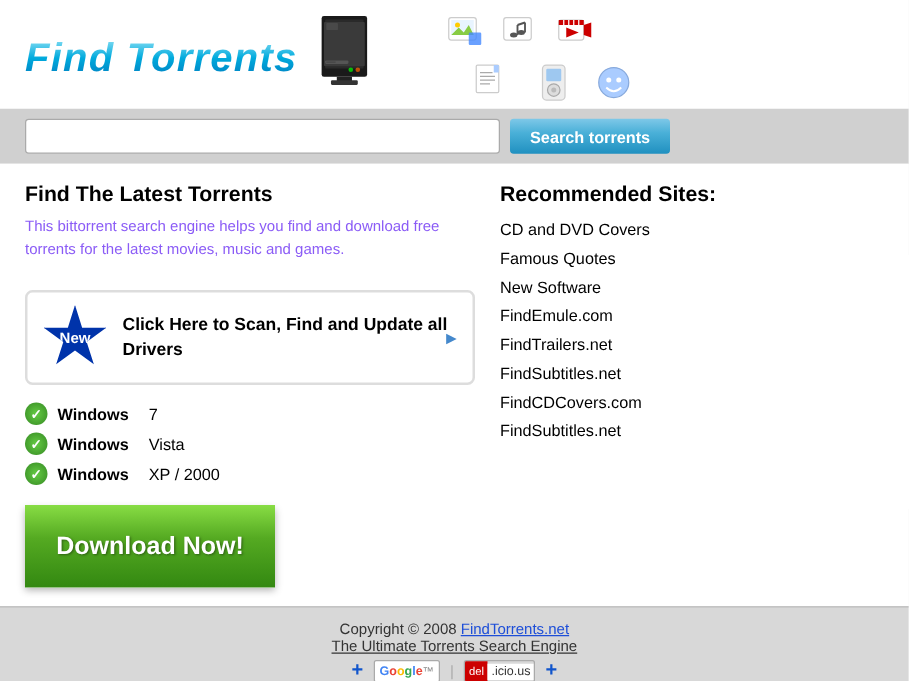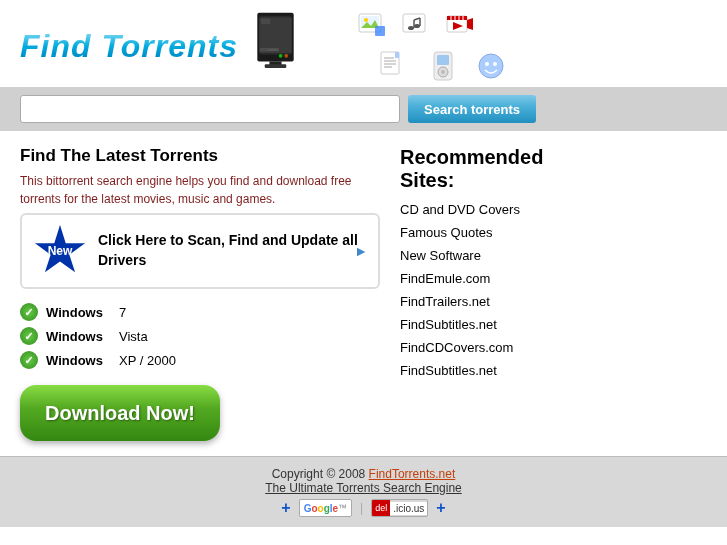--- a/index.html
+++ b/index.html
@@ -112,23 +112,23 @@
       min-width: 180px;
     }
     .section-title {
       font-size: 17px;
       font-weight: bold;
       color: #000;
       margin-bottom: 6px;
     }
     .section-desc {
       font-size: 12px;
-      color: #7f1d1d;
+      color: #8b5cf6;
       line-height: 1.5;
-      margin-bottom: 5px;
+      margin-bottom: 24px;
     }
     
     .driver-box {
       border: 2px solid #ddd;
       border-radius: 6px;
       padding: 10px 12px;
       margin-bottom: 14px;
       display: flex;
       align-items: center;
       gap: 12px;
@@ -176,36 +176,36 @@
     }
     .os-name {
       font-weight: bold;
       min-width: 65px;
       display: inline-block;
     }
     
     .download-button {
       display: block;
       width: 200px;
-      height: 56px;
+      height: 66px;
       background: linear-gradient(180deg, #88dd44 0%, #55aa22 40%, #338811 100%);
       color: #fff;
       font-size: 20px;
       font-weight: bold;
       text-align: center;
       line-height: 50px;
-      border-radius: 16px;
+      border-radius: 0;
       border: none;
       cursor: pointer;
       text-shadow: 1px 1px 2px rgba(0,0,0,0.4);
       box-shadow: 0 3px 6px rgba(0,0,0,0.3);
     }
     
     .recommended-title {
-      font-size: 20px;
+      font-size: 17px;
       font-weight: bold;
       color: #000;
       margin-bottom: 10px;
     }
     .recommended-links {
       list-style: none;
     }
     .recommended-links li {
       margin-bottom: 8px;
     }
@@ -217,21 +217,21 @@
     
     .footer {
       background: #d8d8d8;
       padding: 10px 20px;
       text-align: center;
       font-size: 12px;
       color: #333;
       border-top: 1px solid #bbb;
     }
     .footer a {
-      color: #c2410c;
+      color: #1d4ed8;
       text-decoration: underline;
     }
     .footer-icons {
       display: flex;
       align-items: center;
       justify-content: center;
       gap: 8px;
       margin-top: 4px;
     }
     .footer-badge {

